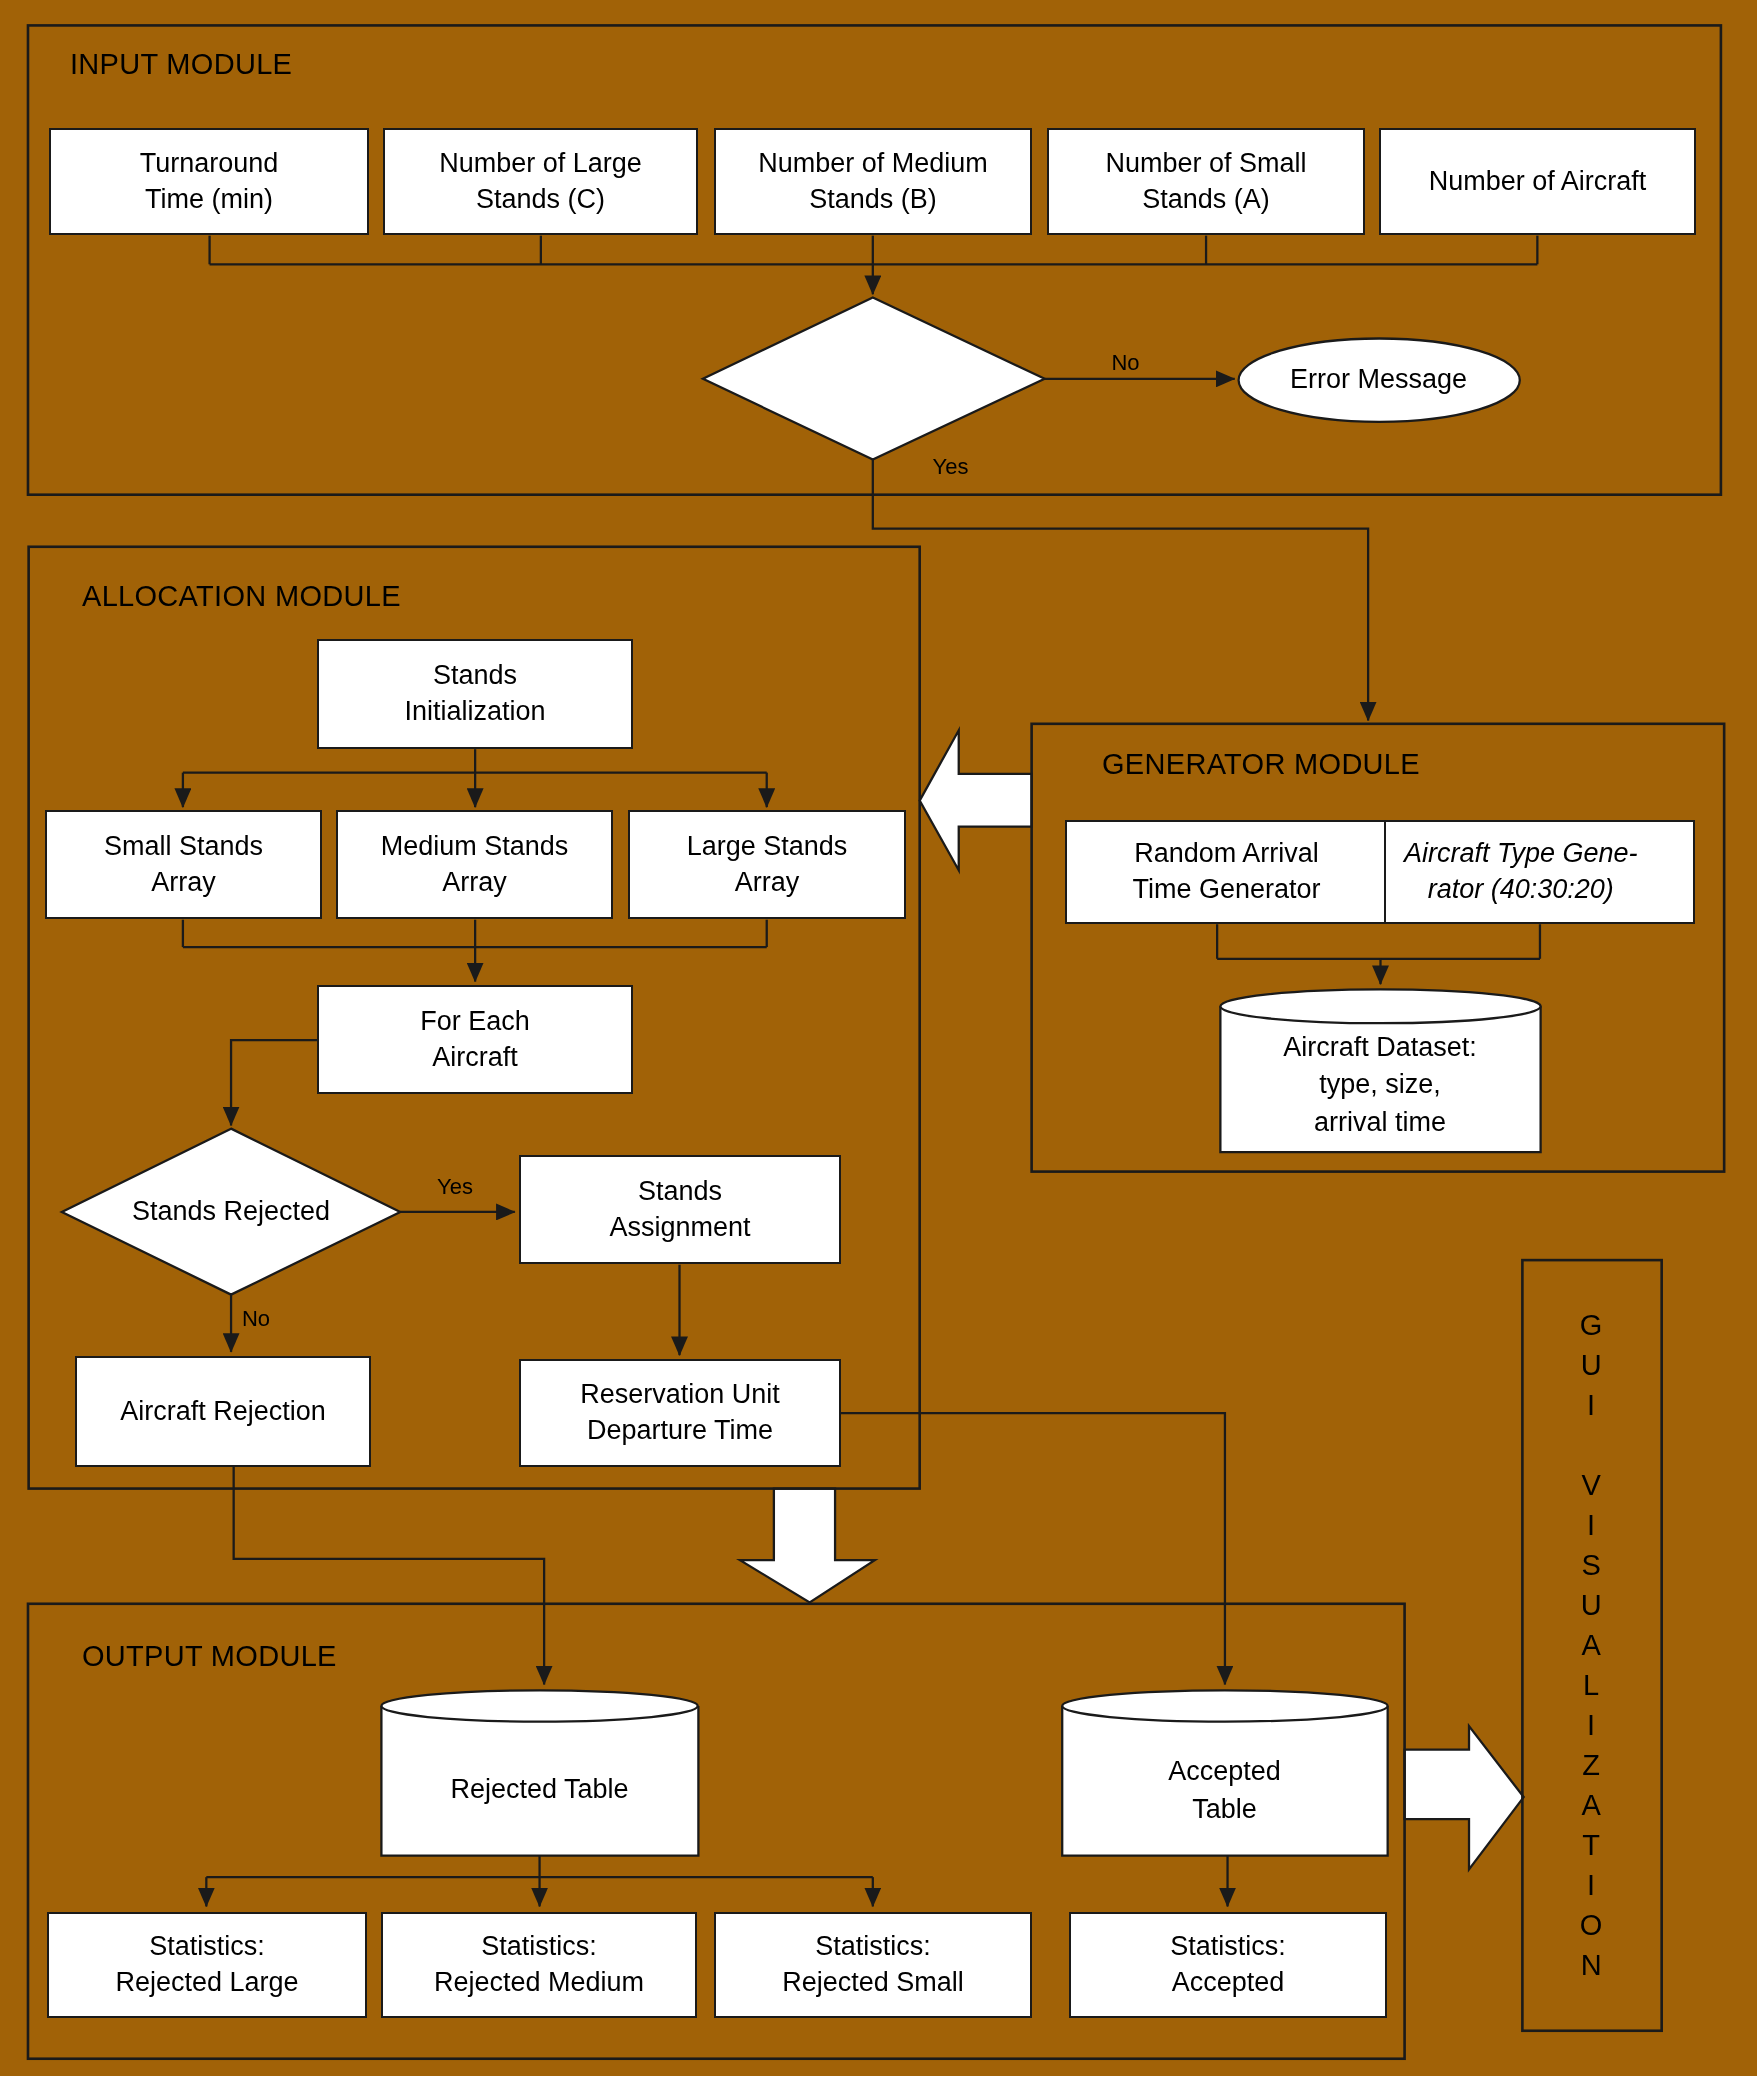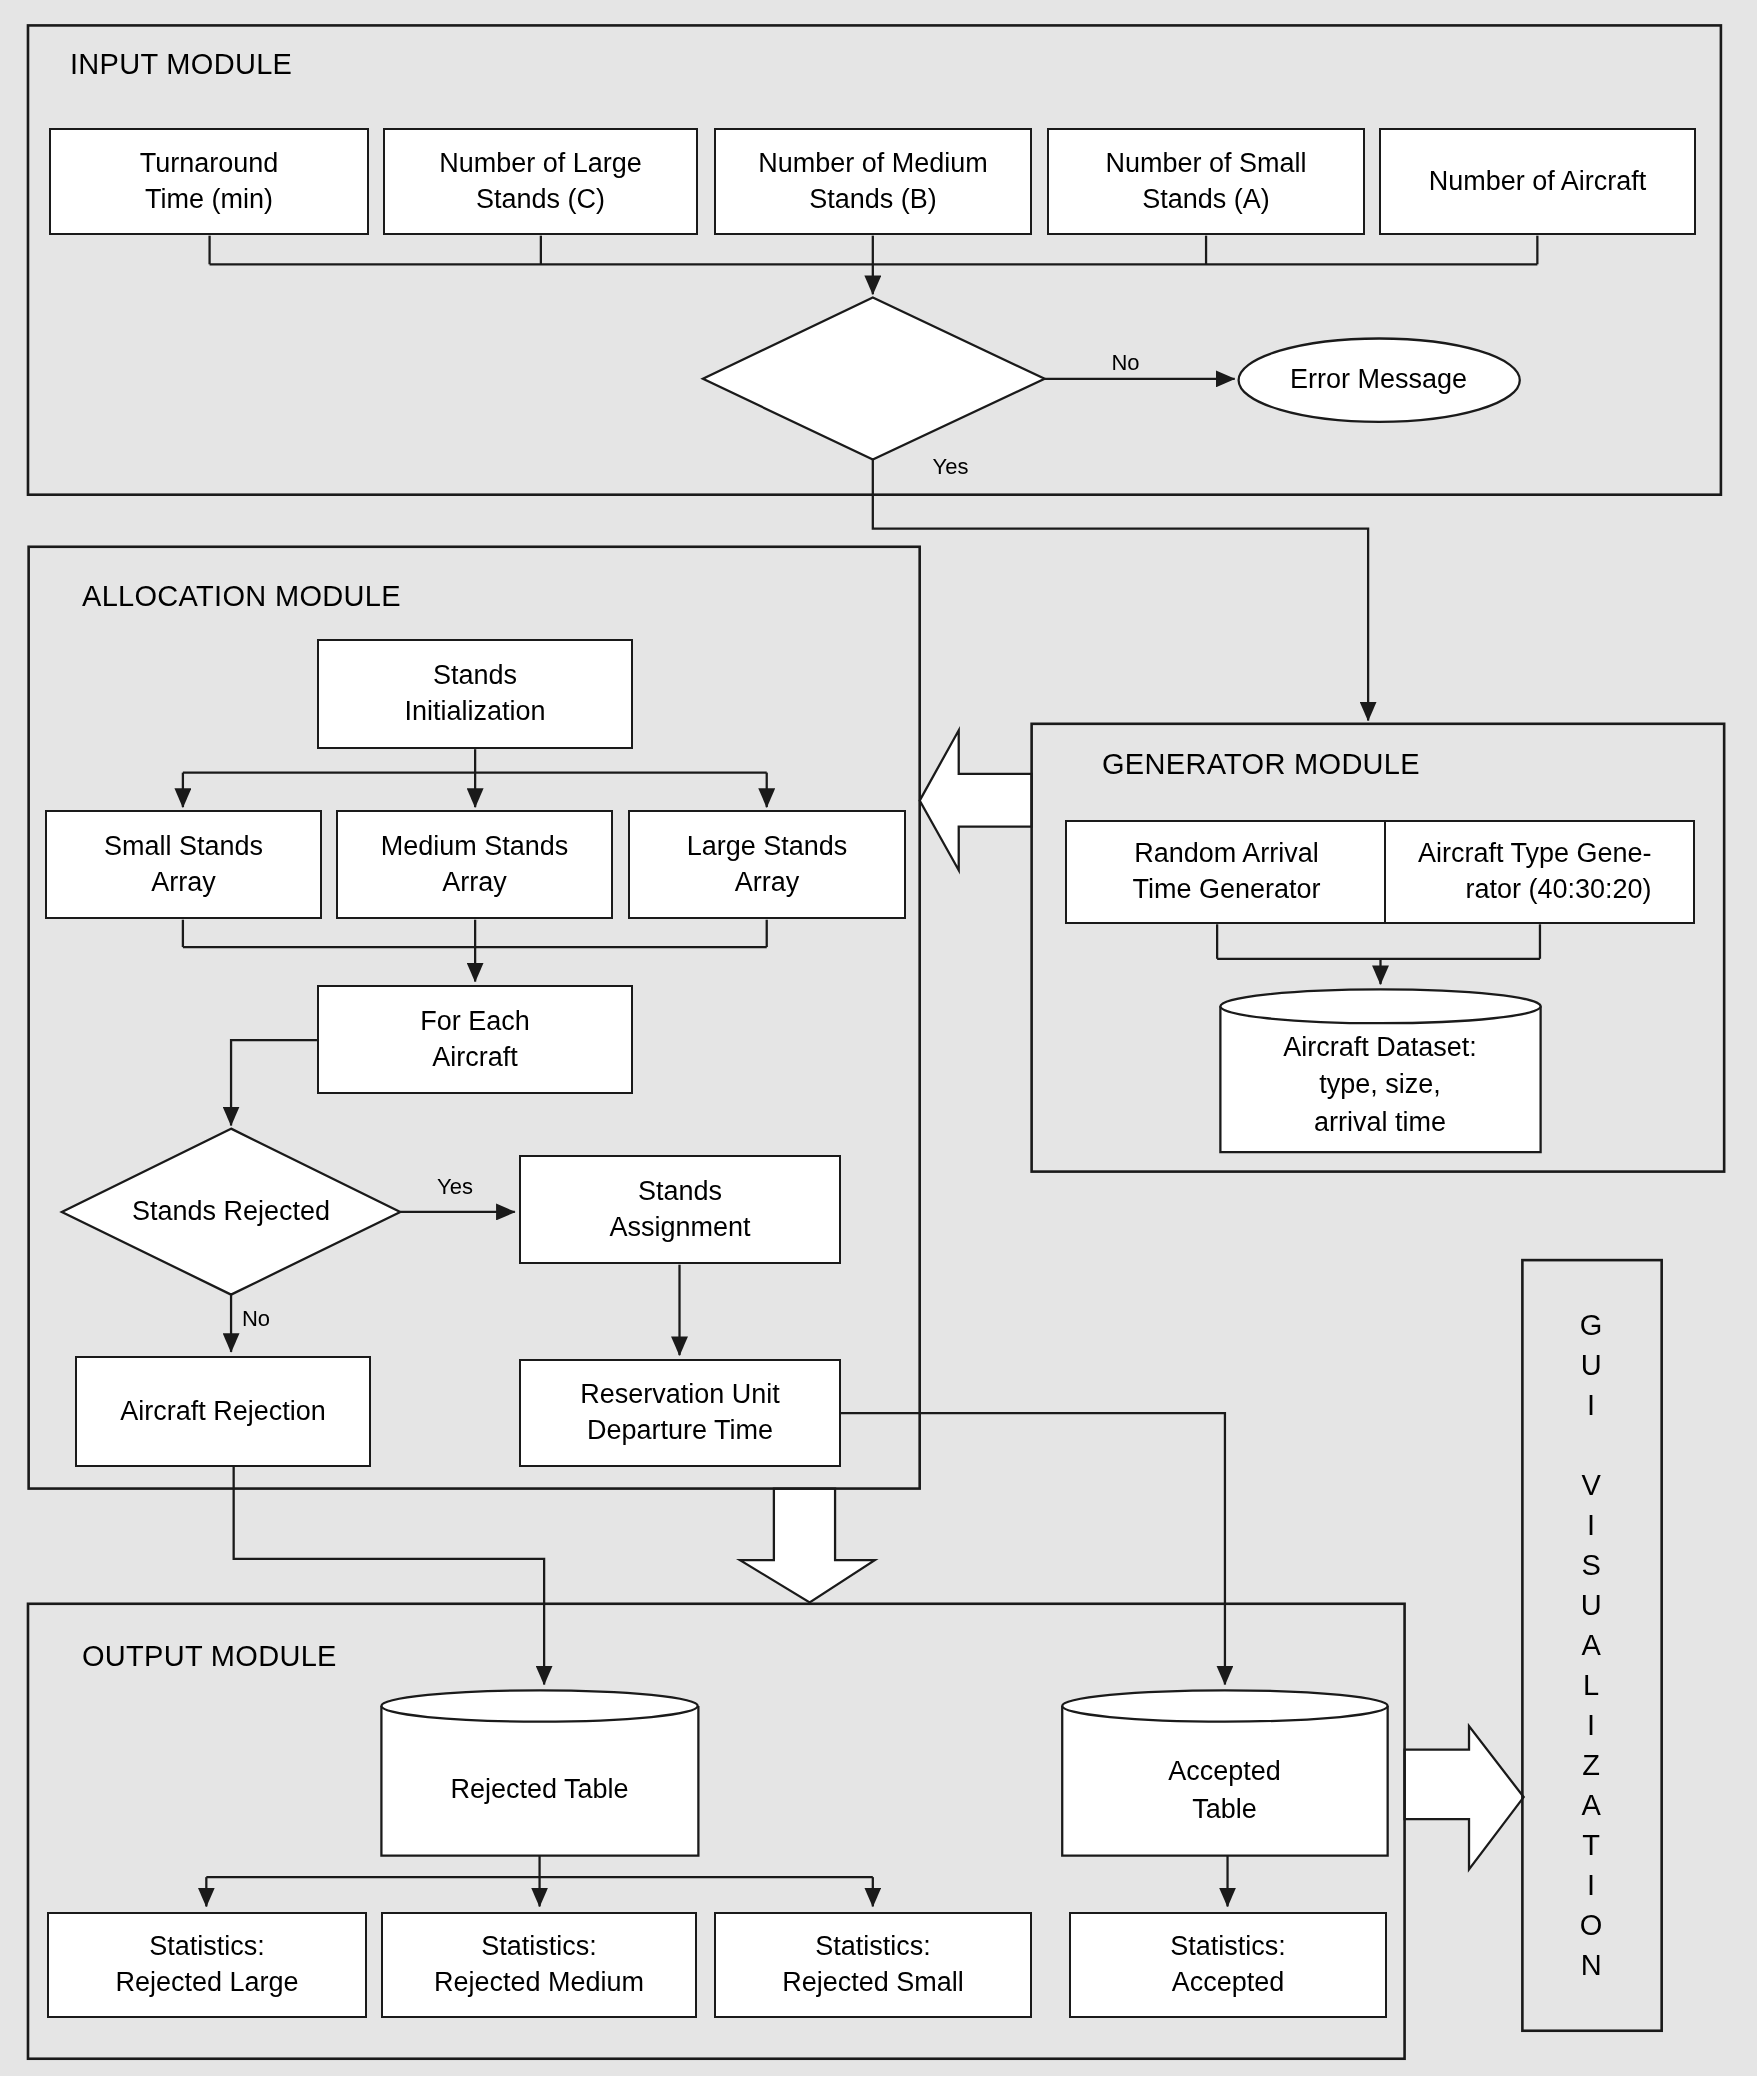--- a/index.html
+++ b/index.html
@@ -1,17 +1,17 @@
 <!DOCTYPE html>
 <html style="font-size:10.4px"><head>
 <meta charset="utf-8">
 <style>
   html,body{margin:0;padding:0;background:#fff;}
   body{width:1758px;height:2077px;font-family:"Liberation Sans","DejaVu Sans",sans-serif;color:#000;}
-  #canvas{position:relative;width:1758px;height:2077px;background:#e5e5e5;overflow:hidden;}
+  #canvas{position:relative;width:1758px;height:2077px;background:#a16207;overflow:hidden;}
   #wires{position:absolute;left:0;top:0;width:1758px;height:2077px;}
   .node{
     position:absolute;box-sizing:border-box;
     border:2px solid #1a1a1a;background:#fff;
     display:flex;align-items:center;justify-content:center;
     text-align:center;white-space:pre-line;
     font-size:27px;line-height:1.32;
   }
   .label{
     position:absolute;box-sizing:border-box;
@@ -143,21 +143,21 @@
   <div class="label edge-label" style="left:217px;top:1302px;width:78px;height:34px;">No</div>
 
   <div class="node" style="left:519px;top:1155px;width:322px;height:109px;">Stands
 Assignment</div>
   <div class="node" style="left:75px;top:1356px;width:296px;height:111px;">Aircraft Rejection</div>
   <div class="node" style="left:519px;top:1359px;width:322px;height:108px;">Reservation Unit
 Departure Time</div>
 
   <div class="node" style="left:1065px;top:820px;width:323px;height:104px;">Random Arrival
 Time Generator</div>
-  <div class="node" style="left:1384px;top:820px;width:311px;height:104px;text-align:right;justify-content:flex-start;padding-left:32px;">Aircraft Type Gene-
+  <div class="node" style="left:1384px;top:820px;width:311px;height:104px;text-align:center;justify-content:flex-start;padding-left:18px;font-style:italic;">Aircraft Type Gene-
 rator (40:30:20)</div>
   <div class="label" style="left:1220px;top:1023px;width:320px;height:124px;">Aircraft Dataset:
 type, size,
 arrival time</div>
 
   <div class="label" style="left:381px;top:1751px;width:317px;height:78px;">Rejected Table</div>
   <div class="label" style="left:1062px;top:1737px;width:325px;height:107px;">Accepted
 Table</div>
 
   <div class="node" style="left:47px;top:1912px;width:320px;height:106px;">Statistics:

